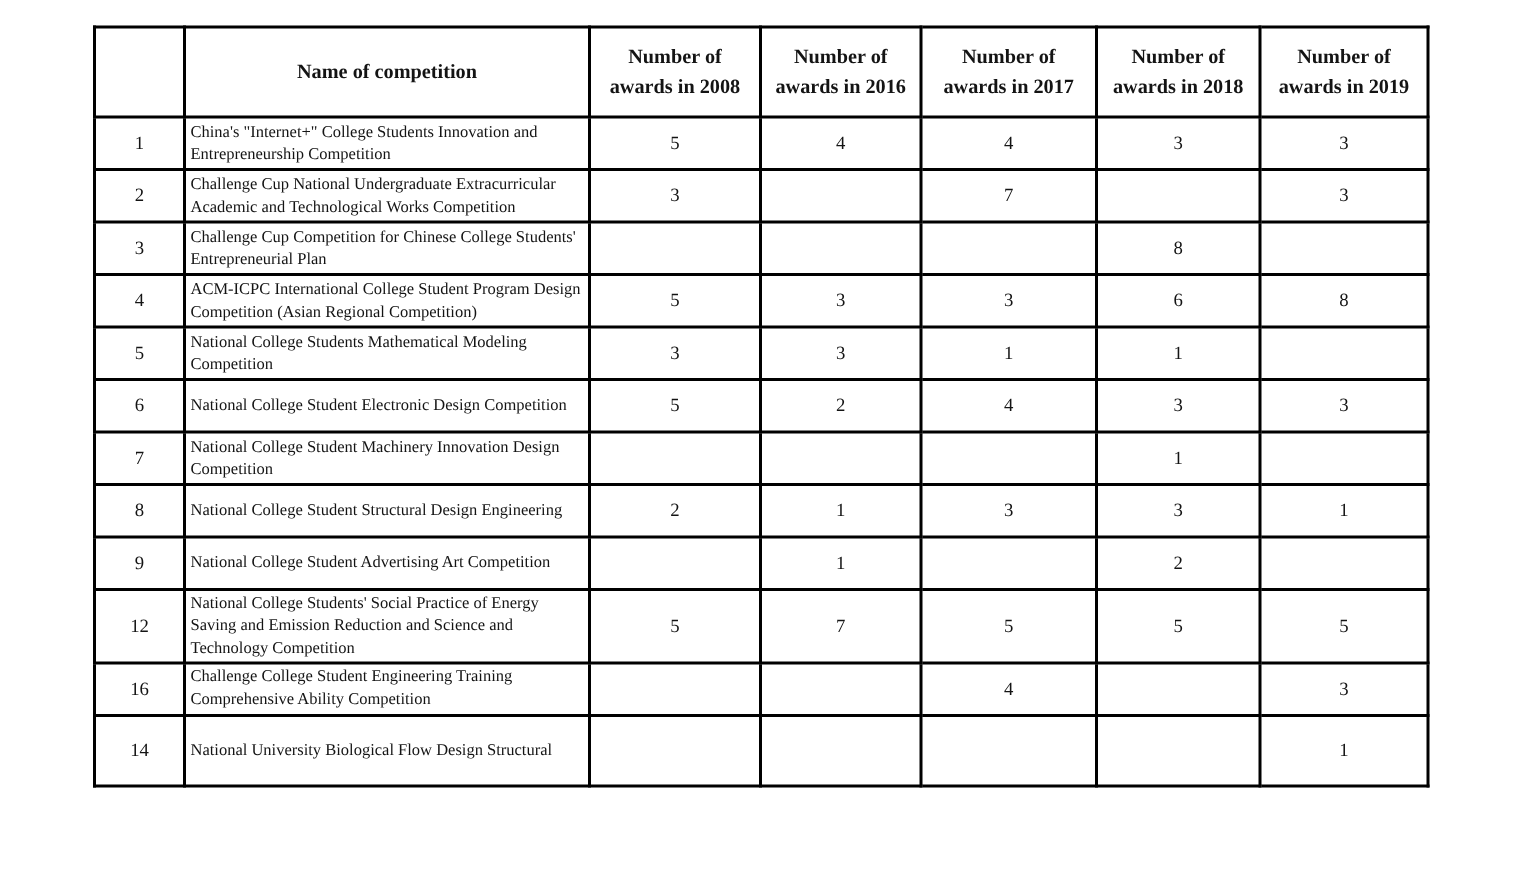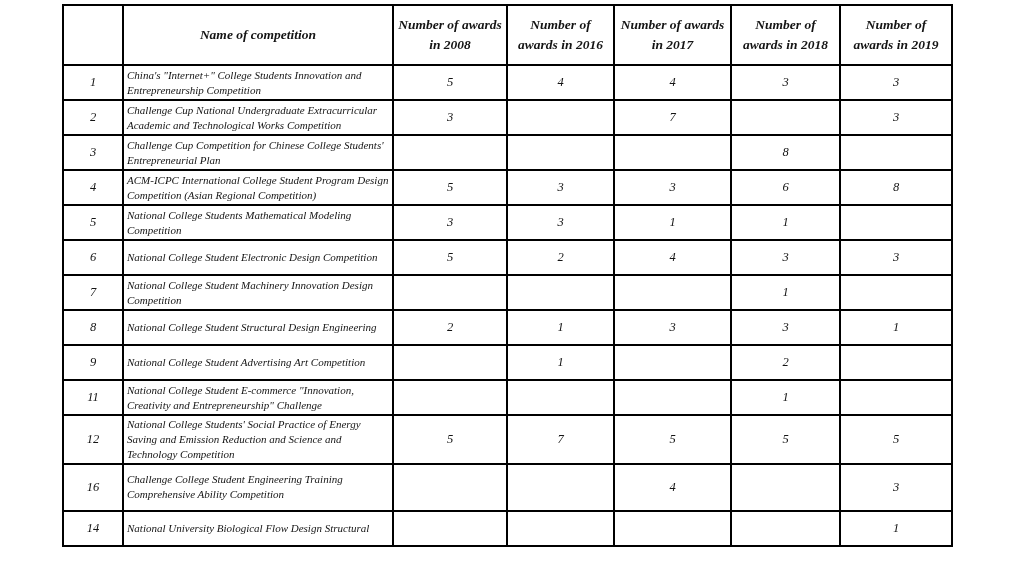--- a/index.html
+++ b/index.html
@@ -12,24 +12,23 @@
     width: 1024px;
     height: 579px;
     background: #ffffff;
     font-family: "Liberation Serif", serif;
     color: #141414;
     overflow: hidden;
   }
   table.awards {
     position: absolute;
     left: 62px;
-    top: 4px;
+    top: 17px;
     border-collapse: collapse;
     table-layout: fixed;
-    font-style: italic;
   }
   table.awards th,
   table.awards td {
     border: 2px solid #000000;
     overflow: hidden;
   }
   thead tr { height: 60px; }
   tbody tr { height: 35px; }
   tbody tr:nth-child(12) { height: 47px; }
   th {
@@ -159,29 +158,20 @@
         <tr>
           <td class="idx">9</td>
           <td class="name">National College Student Advertising Art Competition</td>
           <td class="num"></td>
           <td class="num">1</td>
           <td class="num"></td>
           <td class="num">2</td>
           <td class="num"></td>
         </tr>
         <tr>
-          <td class="idx">11</td>
-          <td class="name">National College Student E-commerce "Innovation, Creativity and Entrepreneurship" Challenge</td>
-          <td class="num"></td>
-          <td class="num"></td>
-          <td class="num"></td>
-          <td class="num">1</td>
-          <td class="num"></td>
-        </tr>
-        <tr>
           <td class="idx">12</td>
           <td class="name">National College Students' Social Practice of Energy Saving and Emission Reduction and Science and Technology Competition</td>
           <td class="num">5</td>
           <td class="num">7</td>
           <td class="num">5</td>
           <td class="num">5</td>
           <td class="num">5</td>
         </tr>
         <tr>
           <td class="idx">16</td>

